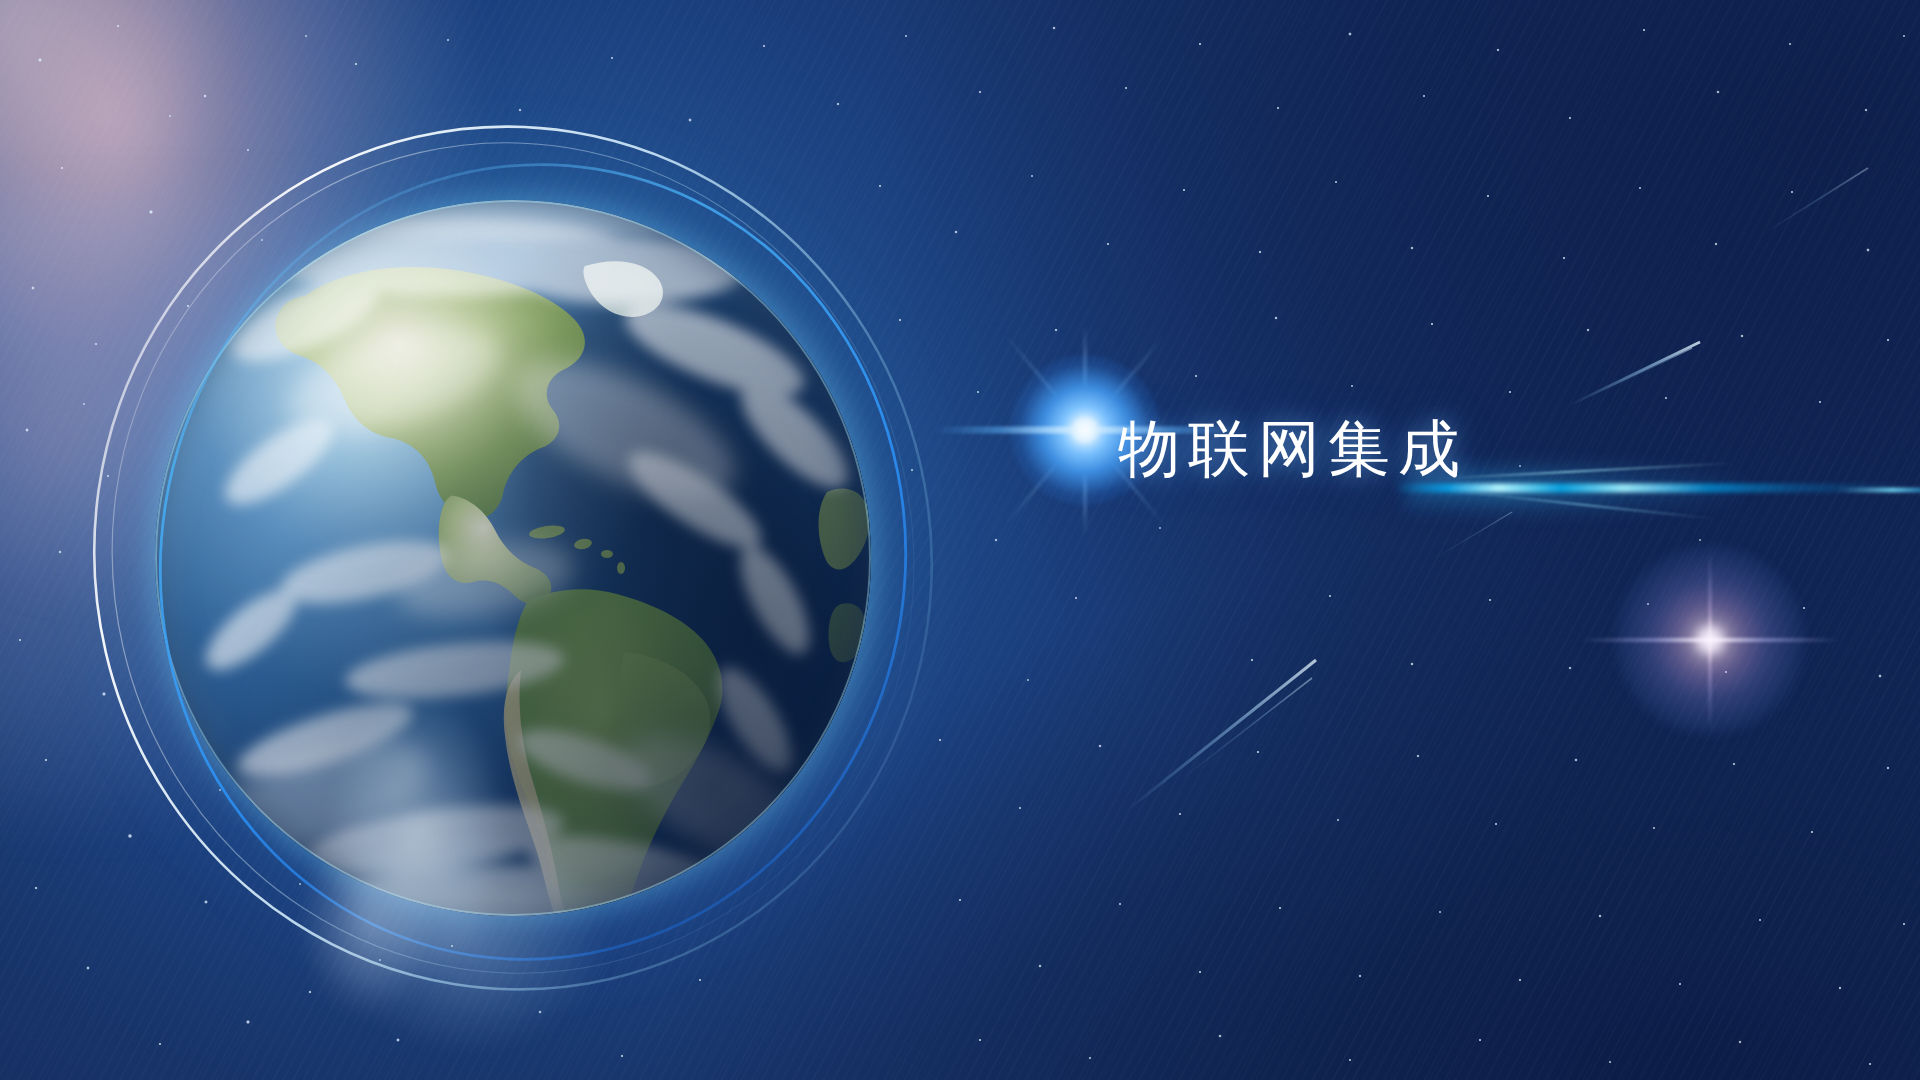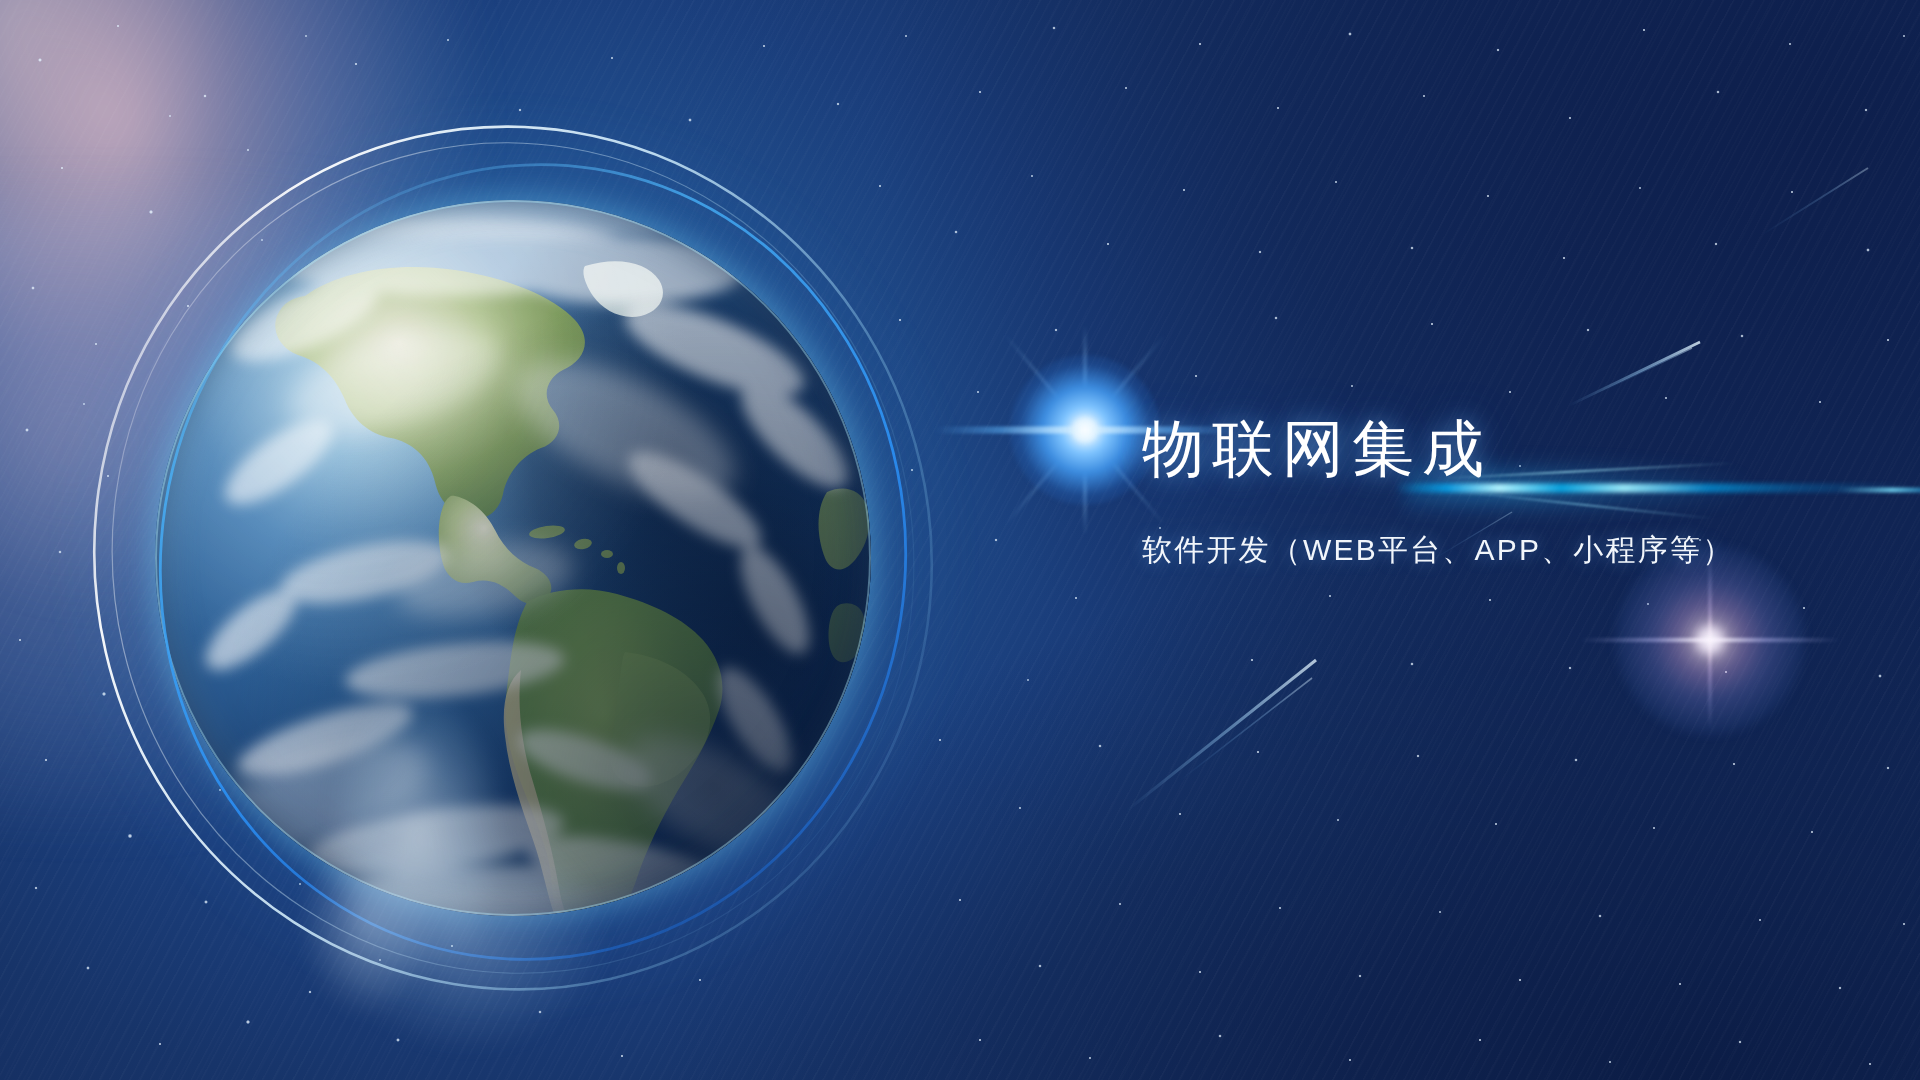--- a/index.html
+++ b/index.html
@@ -276,21 +276,20 @@
   
   .meteors { position: absolute; inset: 0; pointer-events: none; }
   .meteors svg { display: block; }
 
   
   .copy {
     position: absolute;
     left: 1118px;
     top: 418px;
     width: 720px;
-    margin-left: 24px;
   }
   .headline {
     margin: 0;
     font-weight: 300;
     font-size: 62px;
     line-height: 1.0;
     letter-spacing: 8px;
     color: #ffffff;
     text-shadow: 0 0 22px rgba(120,190,255,0.55), 0 0 48px rgba(60,140,235,0.30);
     white-space: nowrap;
@@ -669,16 +668,15 @@
     <span class="streak streak-h"></span>
     <span class="core core2"></span>
   </div>
 
   <div class="flare" id="flare-small">
     <span class="bar"></span>
   </div>
 
   <div class="copy">
     <h1 class="headline">物联网集成</h1>
-    <p class="sub sub-1">软件开发（WEB平台、APP、小程序等）</p>
   </div>
 
 </div>
 
 </body></html>

